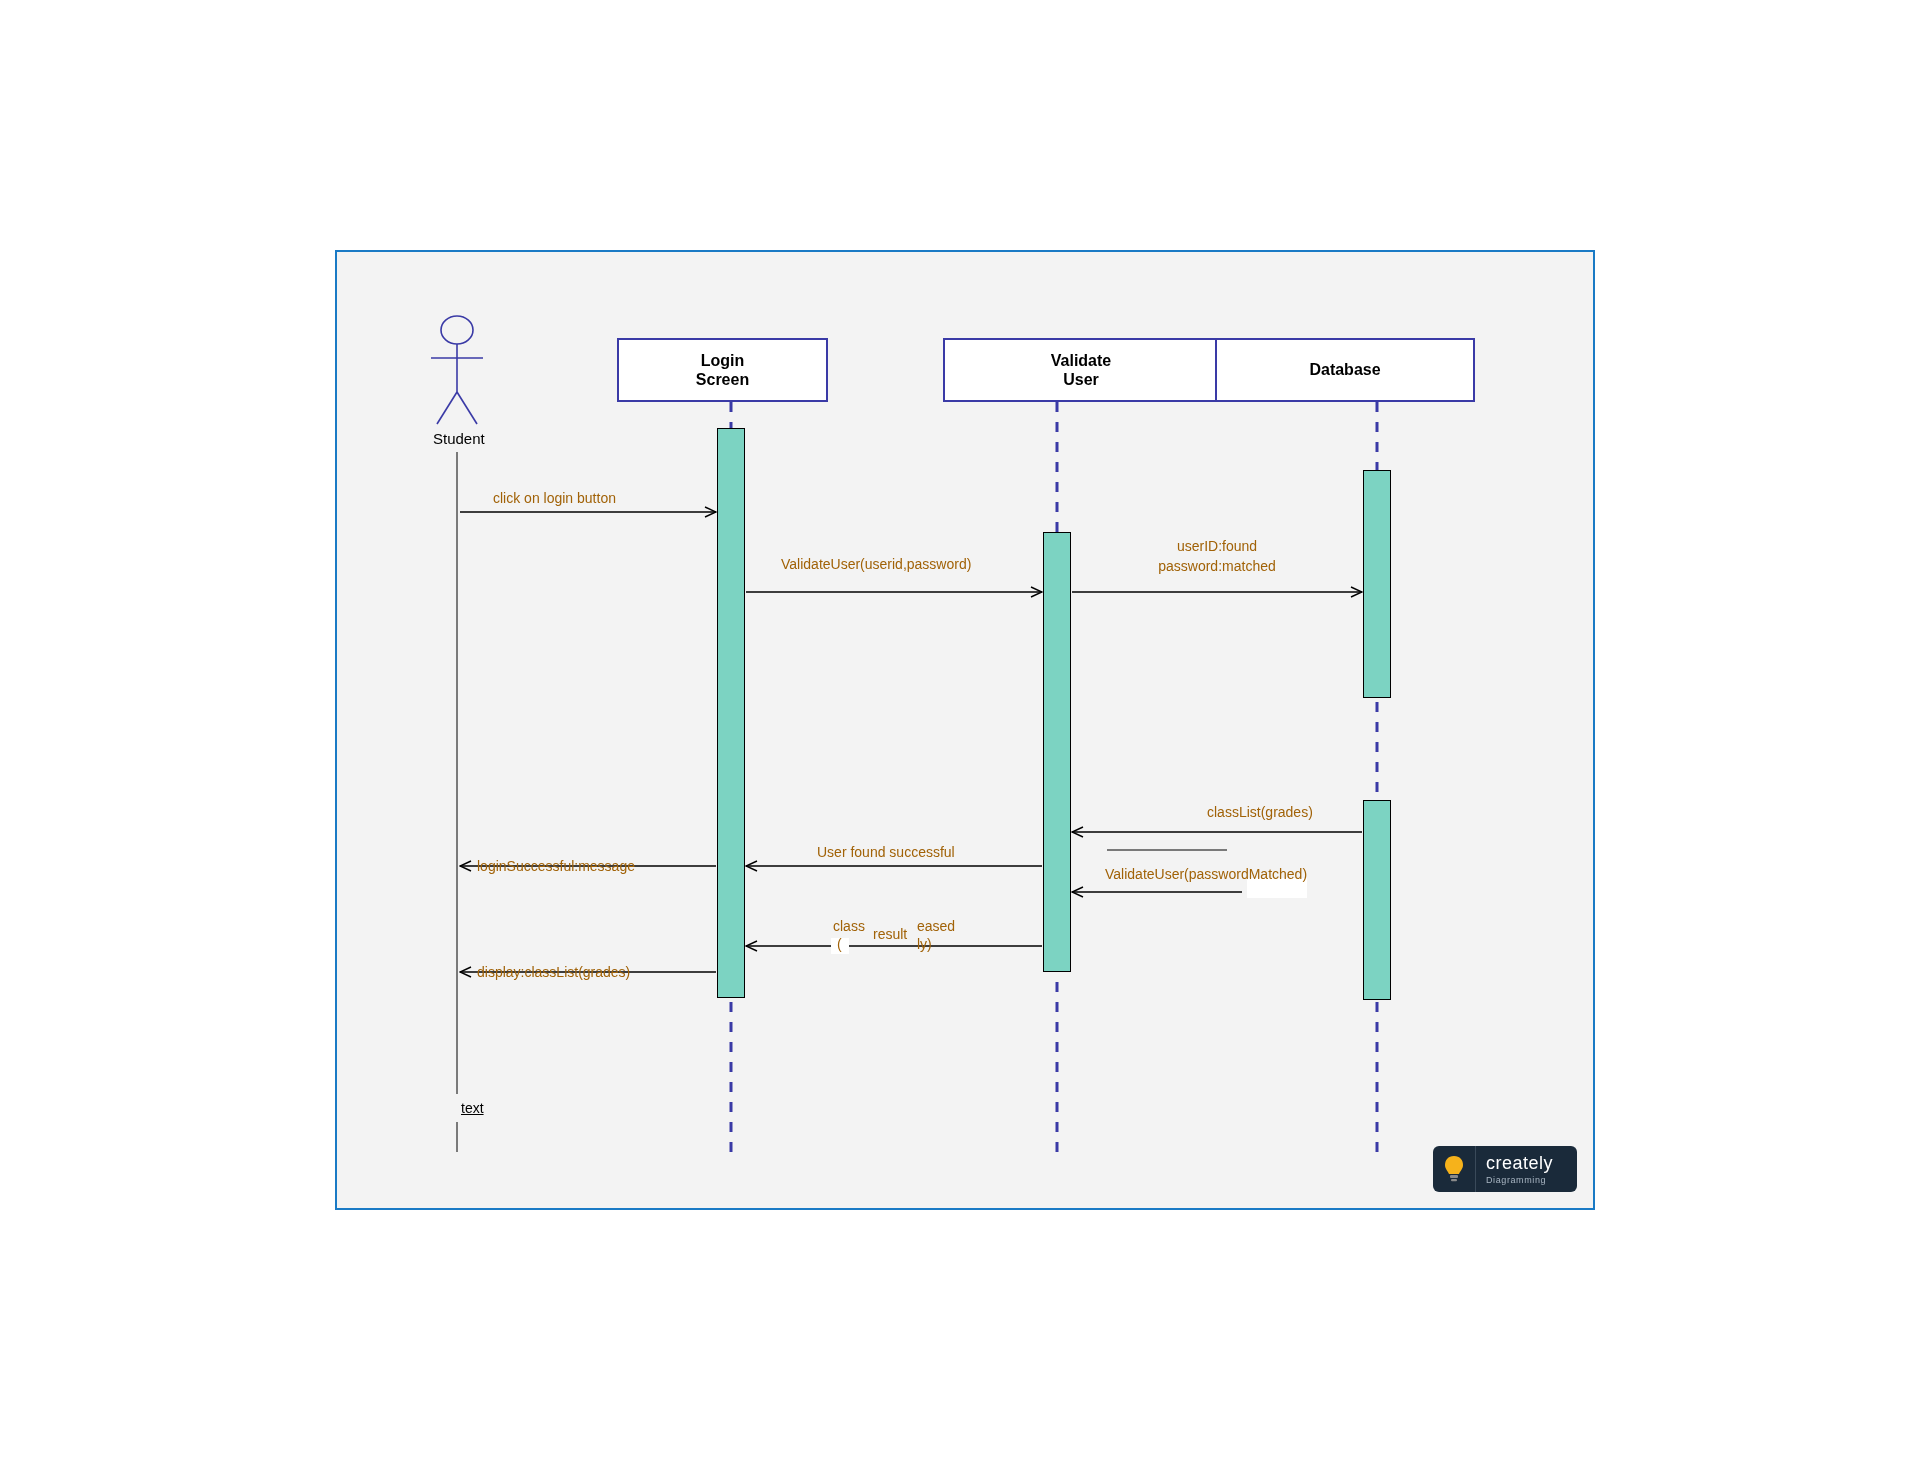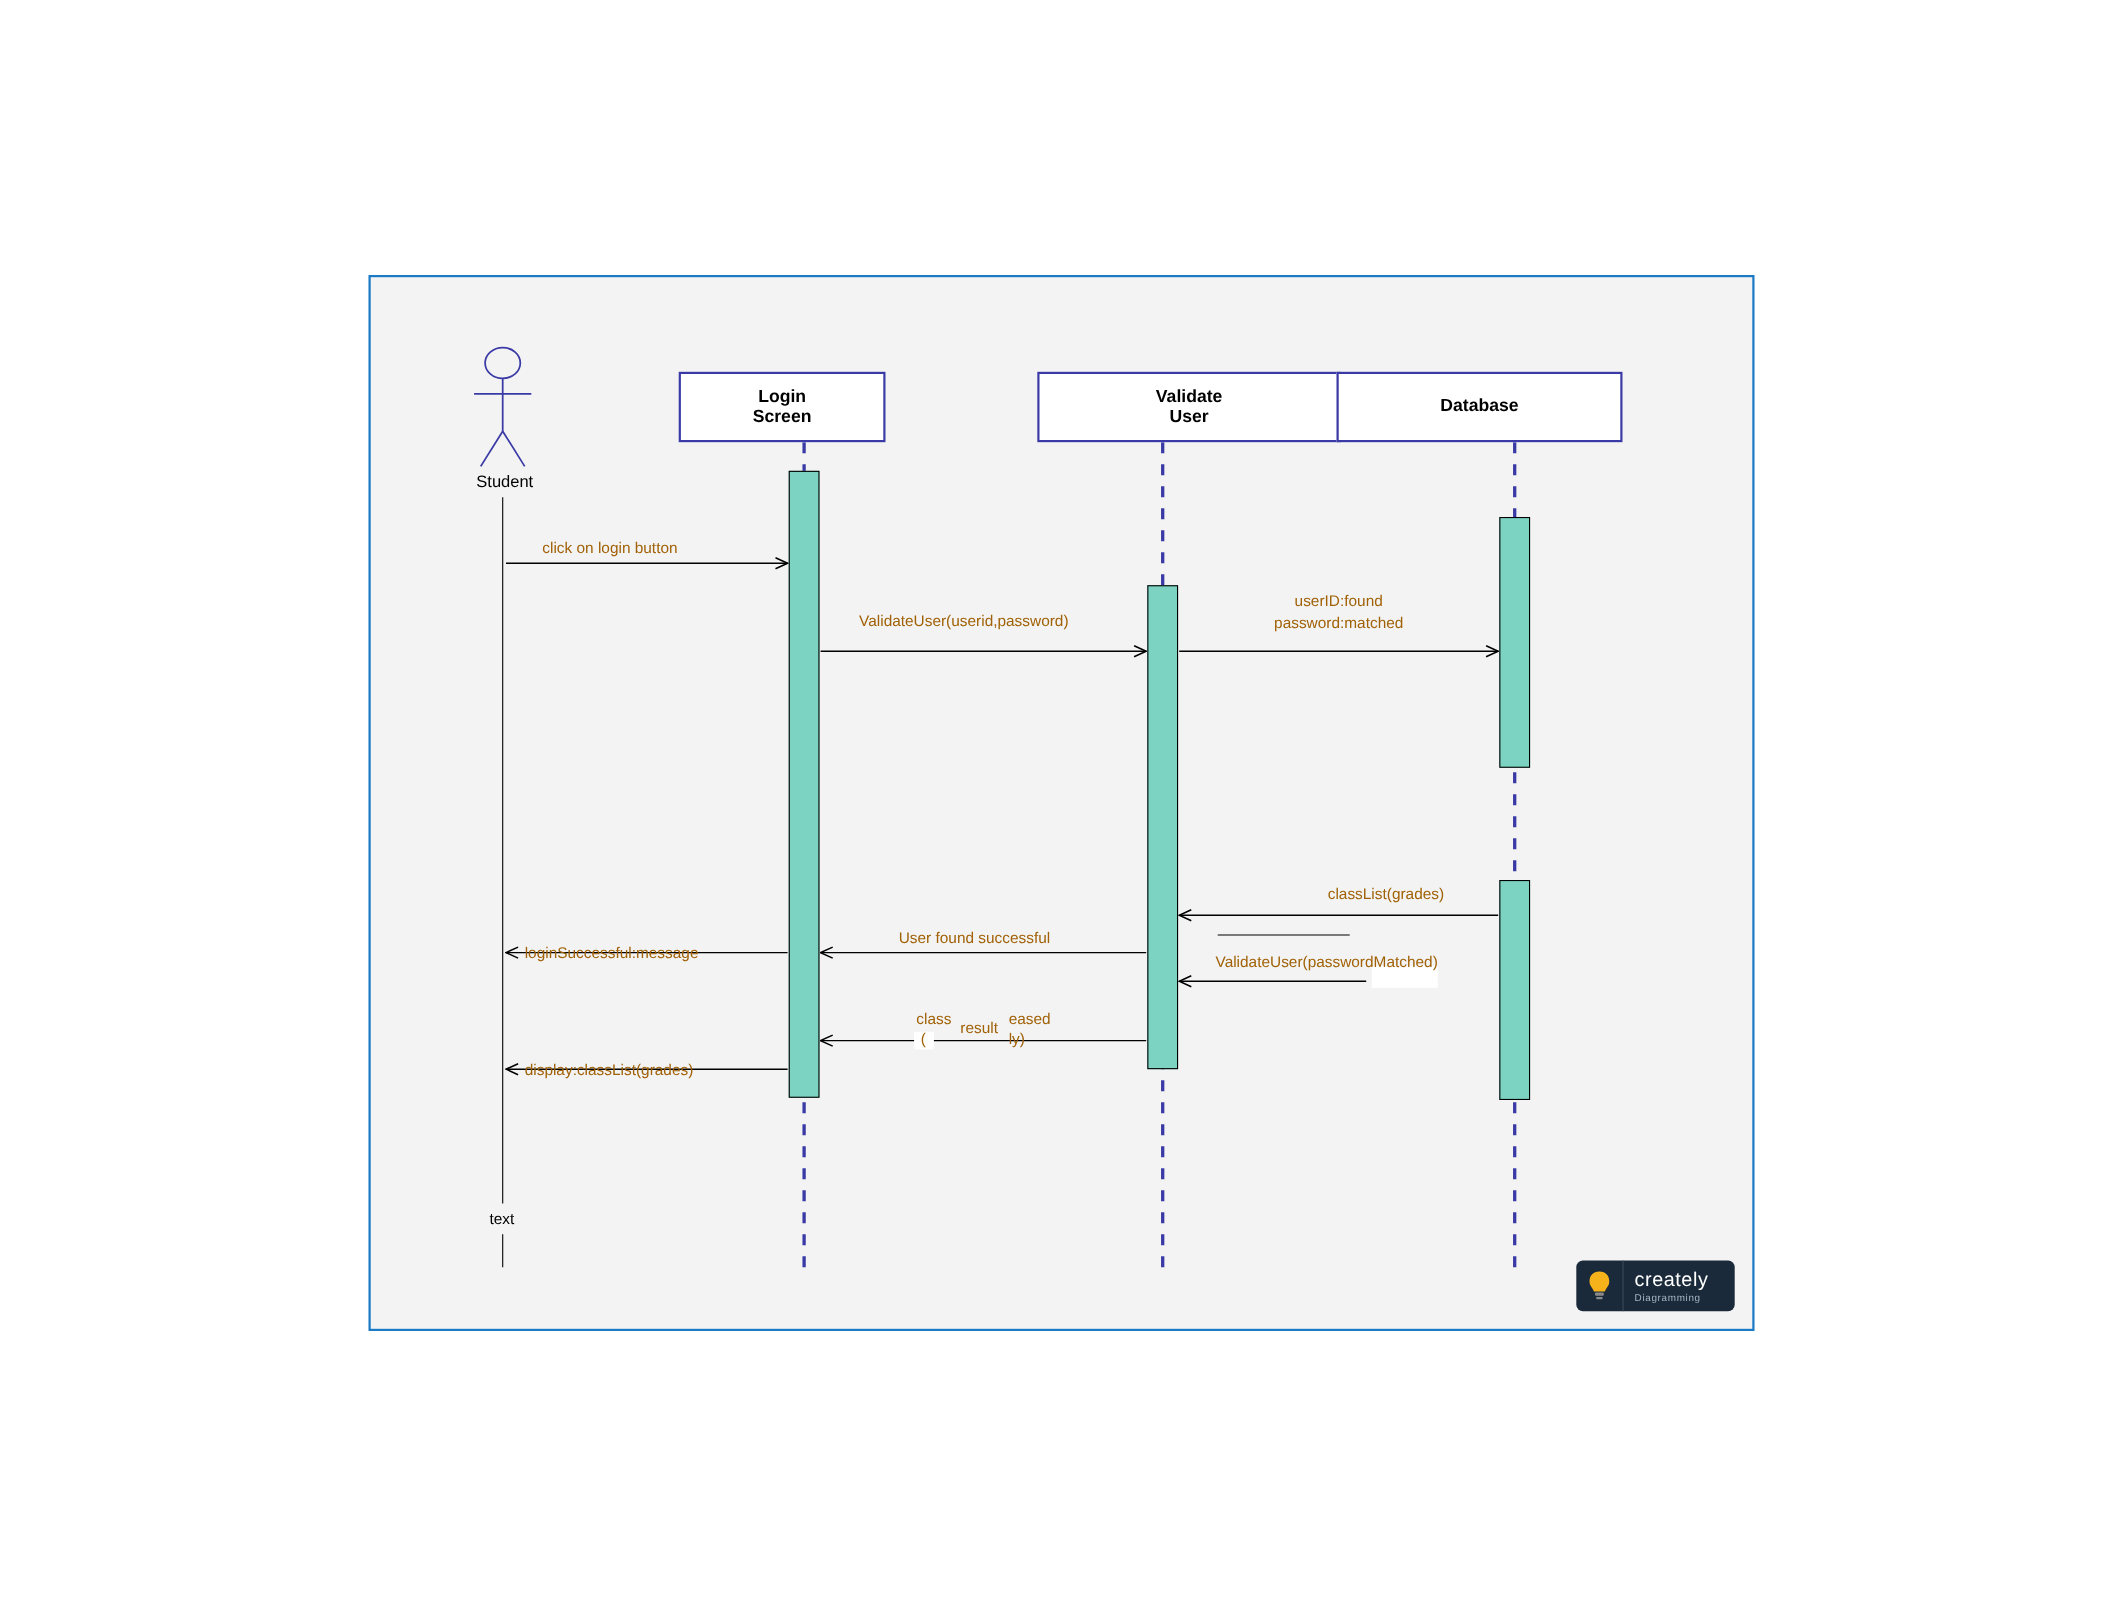--- a/index.html
+++ b/index.html
@@ -63,21 +63,21 @@
 
   <line x1="379" y1="614" x2="123" y2="614" stroke="#000" stroke-width="1.3" marker-end="url(#arrow)"></line>
 
   <line x1="705" y1="694" x2="409" y2="694" stroke="#000" stroke-width="1.3" marker-end="url(#arrow)"></line>
 
   <line x1="379" y1="720" x2="123" y2="720" stroke="#000" stroke-width="1.3" marker-end="url(#arrow)"></line>
 </svg>
 
 <div class="actor-label" style="left:96px;top:178px;">Student</div>
 
-<div class="lifeline-box" style="left:280px;top:86px;width:188px;height:64px;">
+<div class="lifeline-box" style="left:280px;top:86px;width:211px;height:64px;">
   <div>
     <div>Login</div>
     <div>Screen</div>
   </div>
 </div>
 <div class="lifeline-box" style="left:606px;top:86px;width:276px;height:64px;">
   <div>
     <div>Validate</div>
     <div>User</div>
   </div>
@@ -107,21 +107,21 @@
 
 <div class="frag-white" style="left:494px;top:686px;width:18px;height:16px;"></div>
 <div class="txt" style="left:496px;top:666px;">class</div>
 <div class="txt" style="left:536px;top:674px;">result</div>
 <div class="txt" style="left:580px;top:666px;">eased</div>
 <div class="txt" style="left:500px;top:684px;">(</div>
 <div class="txt" style="left:580px;top:684px;">ly)</div>
 
 <div class="txt" style="left:140px;top:712px;">display:classList(grades)</div>
 
-<div class="note-text" style="left:108px;top:848px;">text</div>
+<div class="note-text" style="left:124px;top:848px;text-decoration:underline;">text</div>
 
 <div class="logo">
   <div class="logo-bulb">
     <svg width="22" height="30" viewBox="0 0 22 30">
       <path d="M11 2 C5 2 2 6 2 11 C2 15 5 17 6 20 L16 20 C17 17 20 15 20 11 C20 6 17 2 11 2 Z" fill="#f6b21b"></path>
       <rect x="7" y="21" width="8" height="3" rx="1" fill="#8a8a8a"></rect>
       <rect x="8" y="25" width="6" height="2.2" rx="1" fill="#8a8a8a"></rect>
     </svg>
   </div>
   <div class="logo-text">

